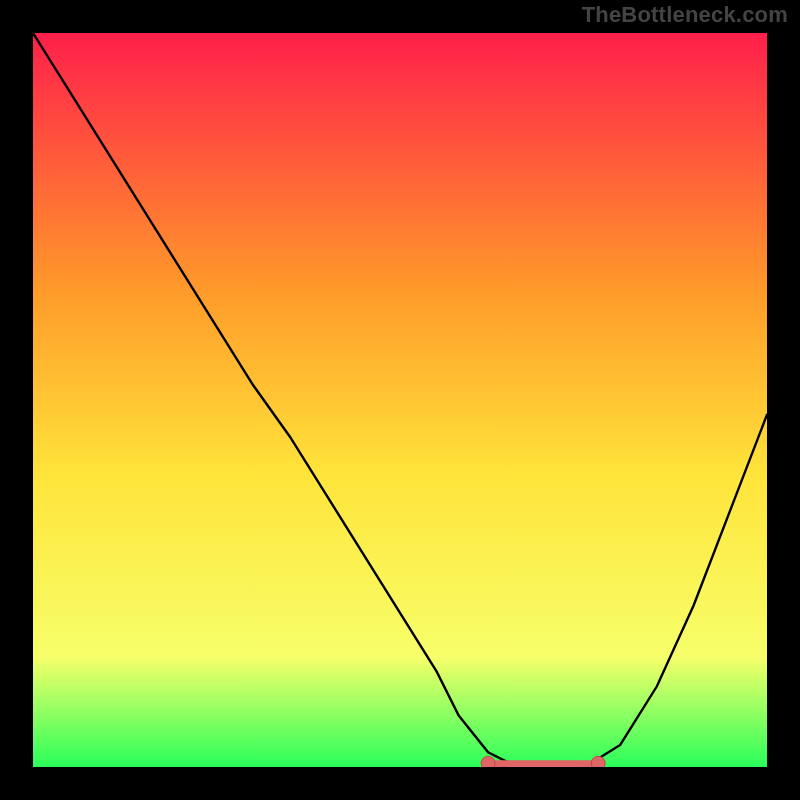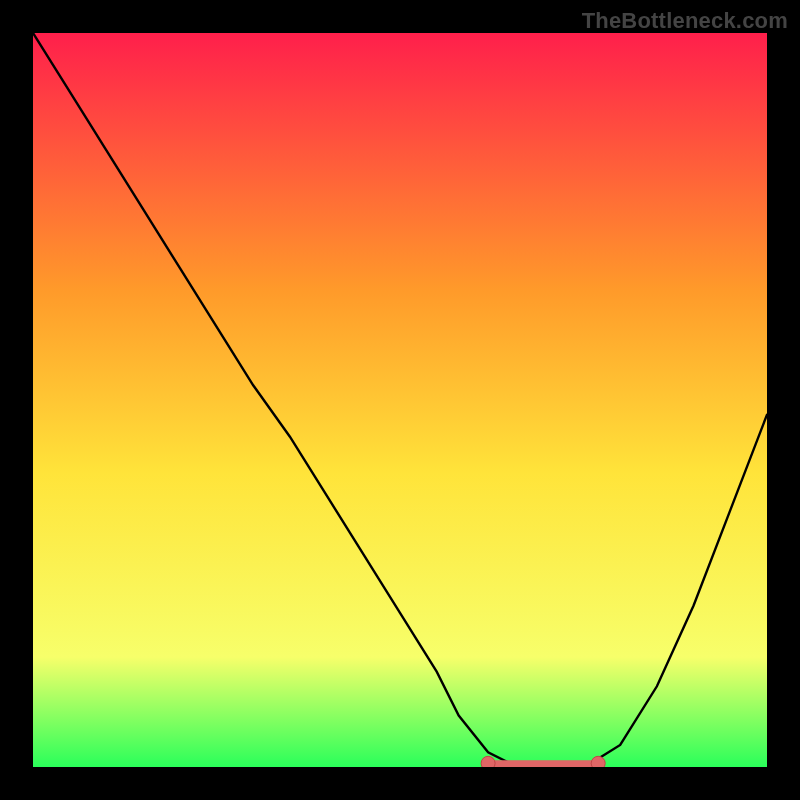--- a/index.html
+++ b/index.html
@@ -11,21 +11,21 @@
     overflow: hidden;
   }
   .outer {
     position: relative;
     width: 800px;
     height: 800px;
     background: #000;
   }
   .watermark {
     position: absolute;
-    top: 8px;
+    top: 2px;
     right: 12px;
     color: #444;
     font-family: Arial, Helvetica, sans-serif;
     font-size: 22px;
     font-weight: 600;
     letter-spacing: 0.2px;
   }
   .plot {
     position: absolute;
     left: 33px;

